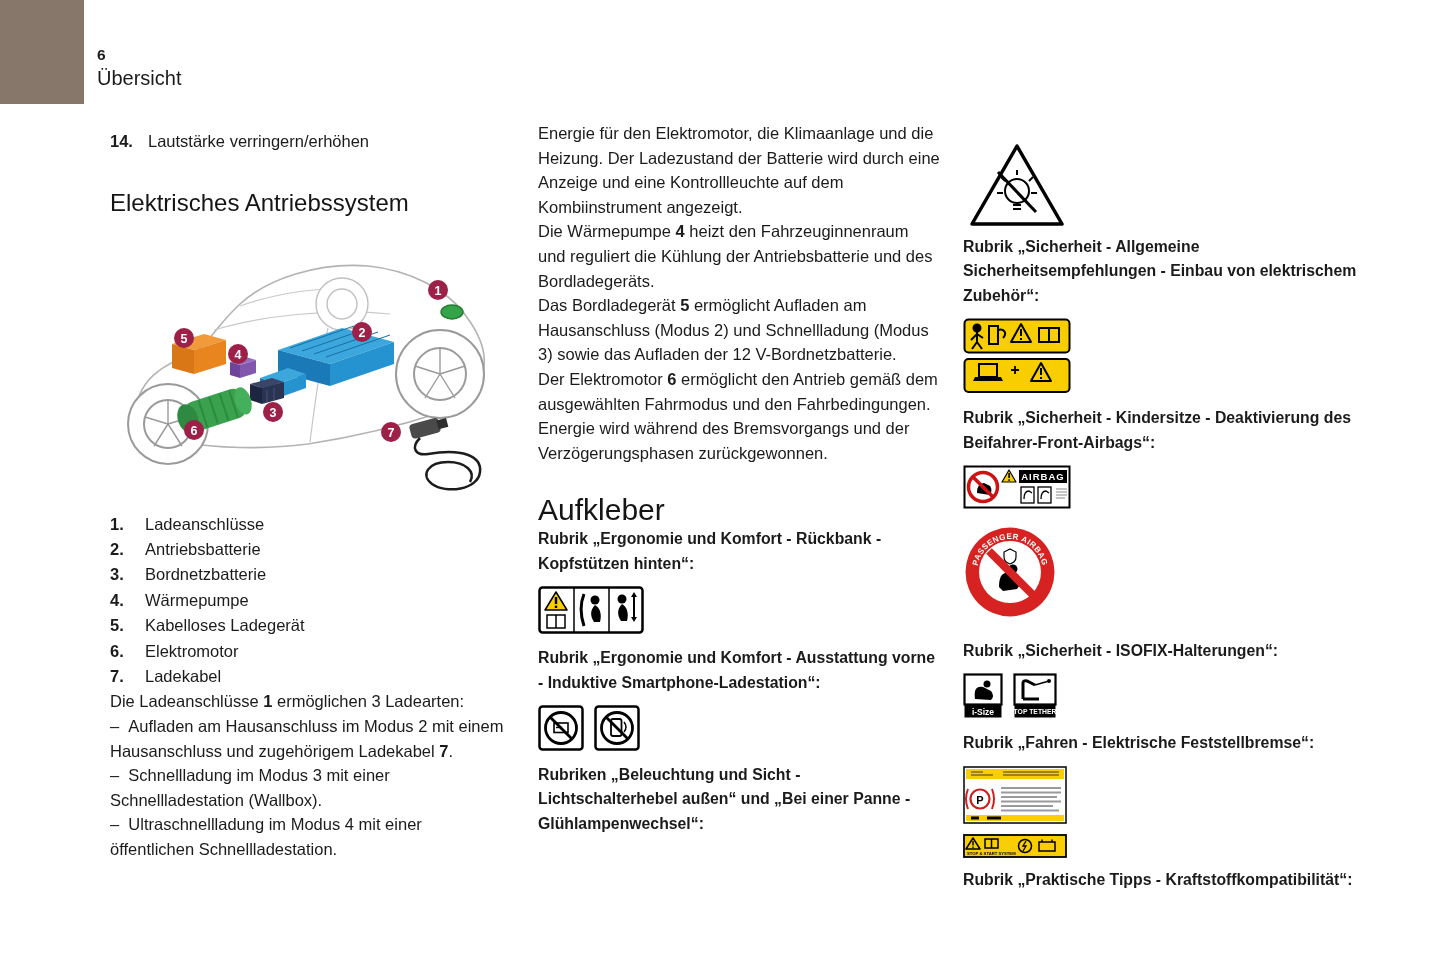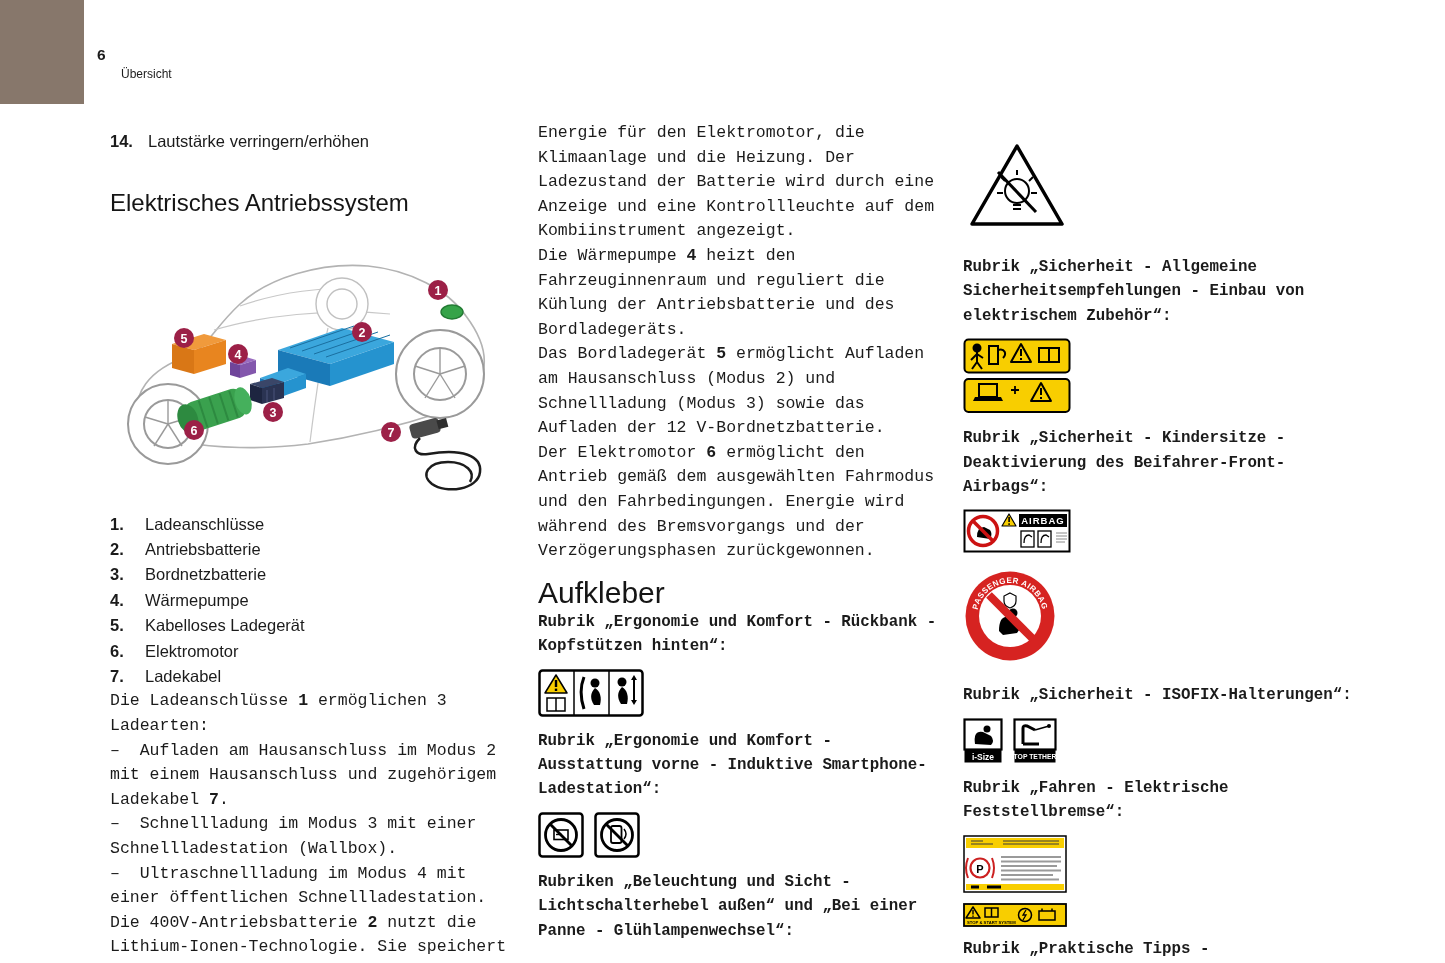--- a/index.html
+++ b/index.html
@@ -1,38 +1,38 @@
 <!DOCTYPE html>
 <html><head>
 <meta charset="utf-8">
 <style>
   html,body{margin:0;padding:0;}
   .page{position:relative;width:1445px;height:963px;background:#ffffff;
         font-family:"Liberation Sans","DejaVu Sans",sans-serif;color:#1b1b1b;overflow:hidden;}
   .corner{position:absolute;left:0;top:0;width:84px;height:104px;background:#87776b;}
   .pagenum{position:absolute;left:97px;top:46px;font-size:15.5px;font-weight:700;}
-  .sectionname{position:absolute;left:97px;top:67px;font-size:12px;margin-left:24px;}
+  .sectionname{position:absolute;left:97px;top:67px;font-size:20px;}
   .col{position:absolute;}
   .col-left{left:110px;top:129px;width:400px;}
   .col-mid{left:538px;top:121px;width:402px;}
   .col-right{left:963px;top:131px;width:394px;}
-  p{margin:0;font-family:Liberation Mono, monospace;}
+  p{margin:0;}
   .body-text{font-size:16.5px;line-height:24.6px;}
   .lead-item{display:flex;font-size:16.5px;line-height:24.6px;}
   .lead-item .num{width:38px;font-weight:700;flex:none;}
   .big-heading{font-size:24px;font-weight:400;line-height:34px;margin:32px 0 0 0;color:#151515;}
   .car-svg{display:block;margin-top:12px;}
   .comp-list{margin:12px 0 0 0;padding:0;list-style:none;}
   .comp-list li{display:flex;font-size:16.5px;line-height:25.4px;}
   .comp-list .num{width:35px;font-weight:700;flex:none;}
   .paras{margin-top:0;}
   .rubrik{font-weight:700;font-size:15.8px;line-height:24.4px;margin:0;}
   .mt14{} .mt10{margin-top:10px;} .mt8{margin-top:8px;}
-  .mt12{margin-top:12px;} .mt16{margin-top:16px;} .mt20{margin-top:20px;}
-  .aufkleber{margin-top:12px;font-size:30px;}
+  .mt12{margin-top:12px;} .mt16{margin-top:16px;} .mt20{}
+  .aufkleber{margin-top:28px;font-size:30px;}
   .sticker{display:block;margin-top:10px;}
   .sticker-row{display:flex;gap:10px;margin-top:10px;}
   .triangle-wrap{margin:10px 0 0 4px;}
   .circle-wrap{margin-top:16px;}
   svg text{font-family:"Liberation Sans","DejaVu Sans",sans-serif;}
 </style>
 </head>
 <body>
 
 <div class="page">
@@ -204,21 +204,20 @@
           <span class="num">7.</span>
           <span>Ladekabel</span>
         </li>
     </ul>
 
     <div class="paras body-text">
       <p><span>Die Ladeanschlüsse </span><b>1</b><span> ermöglichen 3 Ladearten:</span></p>
       <p><span>–&nbsp;&nbsp;Aufladen am Hausanschluss im Modus 2 mit einem Hausanschluss und zugehörigem Ladekabel </span><b>7</b><span>.</span></p>
       <p>–&nbsp;&nbsp;Schnellladung im Modus 3 mit einer Schnellladestation (Wallbox).</p>
       <p>–&nbsp;&nbsp;Ultraschnellladung im Modus 4 mit einer öffentlichen Schnellladestation.</p>
-      <p><span>Die 400V-Antriebsbatterie </span><b>2</b><span> nutzt die Lithium-Ionen-Technologie. Sie speichert und liefert die benötigte</span></p>
     </div>
   </div>
 
   <div class="col col-mid">
     <div class="body-text">
       <p>Energie für den Elektromotor, die Klimaanlage und die Heizung. Der Ladezustand der Batterie wird durch eine Anzeige und eine Kontrollleuchte auf dem Kombiinstrument angezeigt.</p>
       <p><span>Die Wärmepumpe </span><b>4</b><span> heizt den Fahrzeuginnenraum und reguliert die Kühlung der Antriebsbatterie und des Bordladegeräts.</span></p>
       <p><span>Das Bordladegerät </span><b>5</b><span> ermöglicht Aufladen am Hausanschluss (Modus 2) und Schnellladung (Modus 3) sowie das Aufladen der 12 V-Bordnetzbatterie.</span></p>
       <p><span>Der Elektromotor </span><b>6</b><span> ermöglicht den Antrieb gemäß dem ausgewählten Fahrmodus und den Fahrbedingungen. Energie wird während des Bremsvorgangs und der Verzögerungsphasen zurückgewonnen.</span></p>
     </div>

